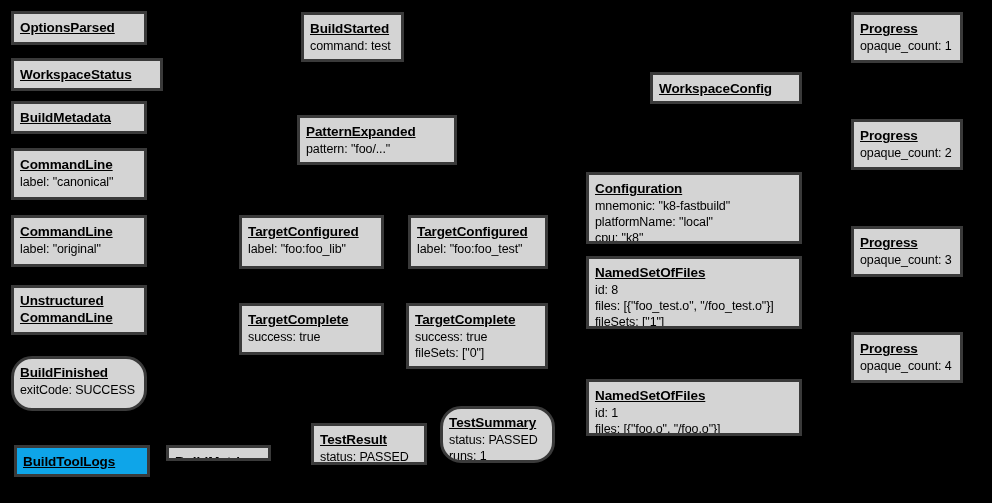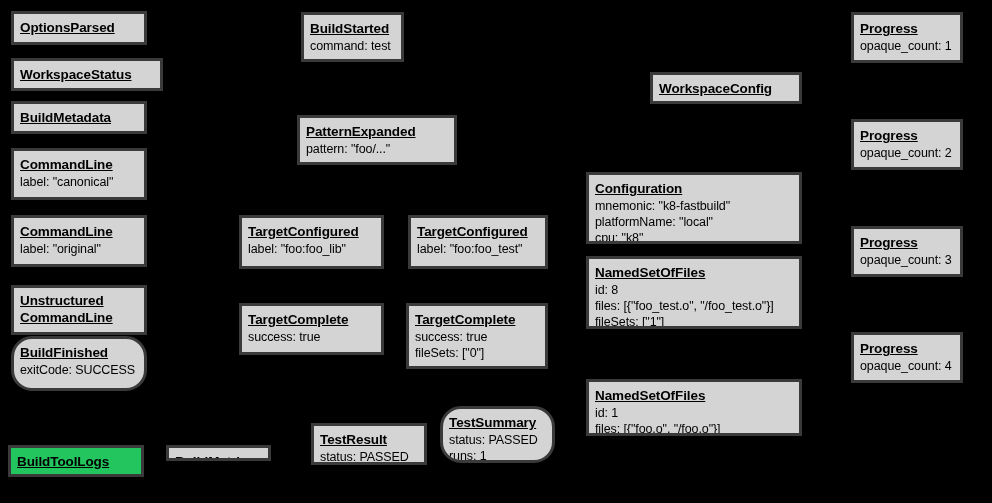--- a/index.html
+++ b/index.html
@@ -63,24 +63,24 @@
     <div class="node" style="left: 11px; top: 11px; width: 136px; height: 34px; background: rgb(212, 212, 212); border-color: rgb(58, 58, 58); color: rgb(0, 0, 0);"><div class="node-title">OptionsParsed</div></div>
     <div class="node" style="left: 11px; top: 58px; width: 152px; height: 33px; background: rgb(212, 212, 212); border-color: rgb(58, 58, 58); color: rgb(0, 0, 0);"><div class="node-title">WorkspaceStatus</div></div>
     <div class="node" style="left: 11px; top: 101px; width: 136px; height: 33px; background: rgb(212, 212, 212); border-color: rgb(58, 58, 58); color: rgb(0, 0, 0);"><div class="node-title">BuildMetadata</div></div>
     <div class="node" style="left: 11px; top: 148px; width: 136px; height: 52px; background: rgb(212, 212, 212); border-color: rgb(58, 58, 58); color: rgb(0, 0, 0);"><div class="node-title">CommandLine</div><div class="node-attrs">
         <div class="attr-line">label: "canonical"</div>
       </div></div>
     <div class="node" style="left: 11px; top: 215px; width: 136px; height: 52px; background: rgb(212, 212, 212); border-color: rgb(58, 58, 58); color: rgb(0, 0, 0);"><div class="node-title">CommandLine</div><div class="node-attrs">
         <div class="attr-line">label: "original"</div>
       </div></div>
     <div class="node" style="left: 11px; top: 285px; width: 136px; height: 50px; background: rgb(212, 212, 212); border-color: rgb(58, 58, 58); color: rgb(0, 0, 0);"><div class="node-title two-line">Unstructured CommandLine</div></div>
-    <div class="node" style="left: 11px; top: 336px; width: 136px; height: 55px; background: rgb(212, 212, 212); border-color: rgb(58, 58, 58); color: rgb(0, 0, 0); border-radius: 21px;"><div class="node-title">BuildFinished</div><div class="node-attrs">
+    <div class="node" style="left: 11px; top: 356px; width: 136px; height: 55px; background: rgb(212, 212, 212); border-color: rgb(58, 58, 58); color: rgb(0, 0, 0); border-radius: 21px;"><div class="node-title">BuildFinished</div><div class="node-attrs">
         <div class="attr-line">exitCode: SUCCESS</div>
       </div></div>
-    <div class="node" style="left: 8px; top: 445px; width: 136px; height: 32px; background: #22c55e; border-color: rgb(58, 58, 58); color: rgb(0, 0, 0);"><div class="node-title">BuildToolLogs</div></div>
+    <div class="node" style="left: 14px; top: 445px; width: 136px; height: 32px; background: #0ea5e9; border-color: rgb(58, 58, 58); color: rgb(0, 0, 0);"><div class="node-title">BuildToolLogs</div></div>
     <div class="node" style="left: 166px; top: 445px; width: 105px; height: 16px; background: rgb(212, 212, 212); border-color: rgb(58, 58, 58); color: rgb(0, 0, 0);"><div class="node-title">BuildMetrics</div></div>
     <div class="node" style="left: 297px; top: 115px; width: 160px; height: 50px; background: rgb(212, 212, 212); border-color: rgb(58, 58, 58); color: rgb(0, 0, 0);"><div class="node-title">PatternExpanded</div><div class="node-attrs">
         <div class="attr-line">pattern: "foo/..."</div>
       </div></div>
     <div class="node" style="left: 301px; top: 12px; width: 103px; height: 50px; background: rgb(212, 212, 212); border-color: rgb(58, 58, 58); color: rgb(0, 0, 0);"><div class="node-title">BuildStarted</div><div class="node-attrs">
         <div class="attr-line">command: test</div>
       </div></div>
     <div class="node" style="left: 239px; top: 215px; width: 145px; height: 54px; background: rgb(212, 212, 212); border-color: rgb(58, 58, 58); color: rgb(0, 0, 0);"><div class="node-title">TargetConfigured</div><div class="node-attrs">
         <div class="attr-line">label: "foo:foo_lib"</div>
       </div></div>

